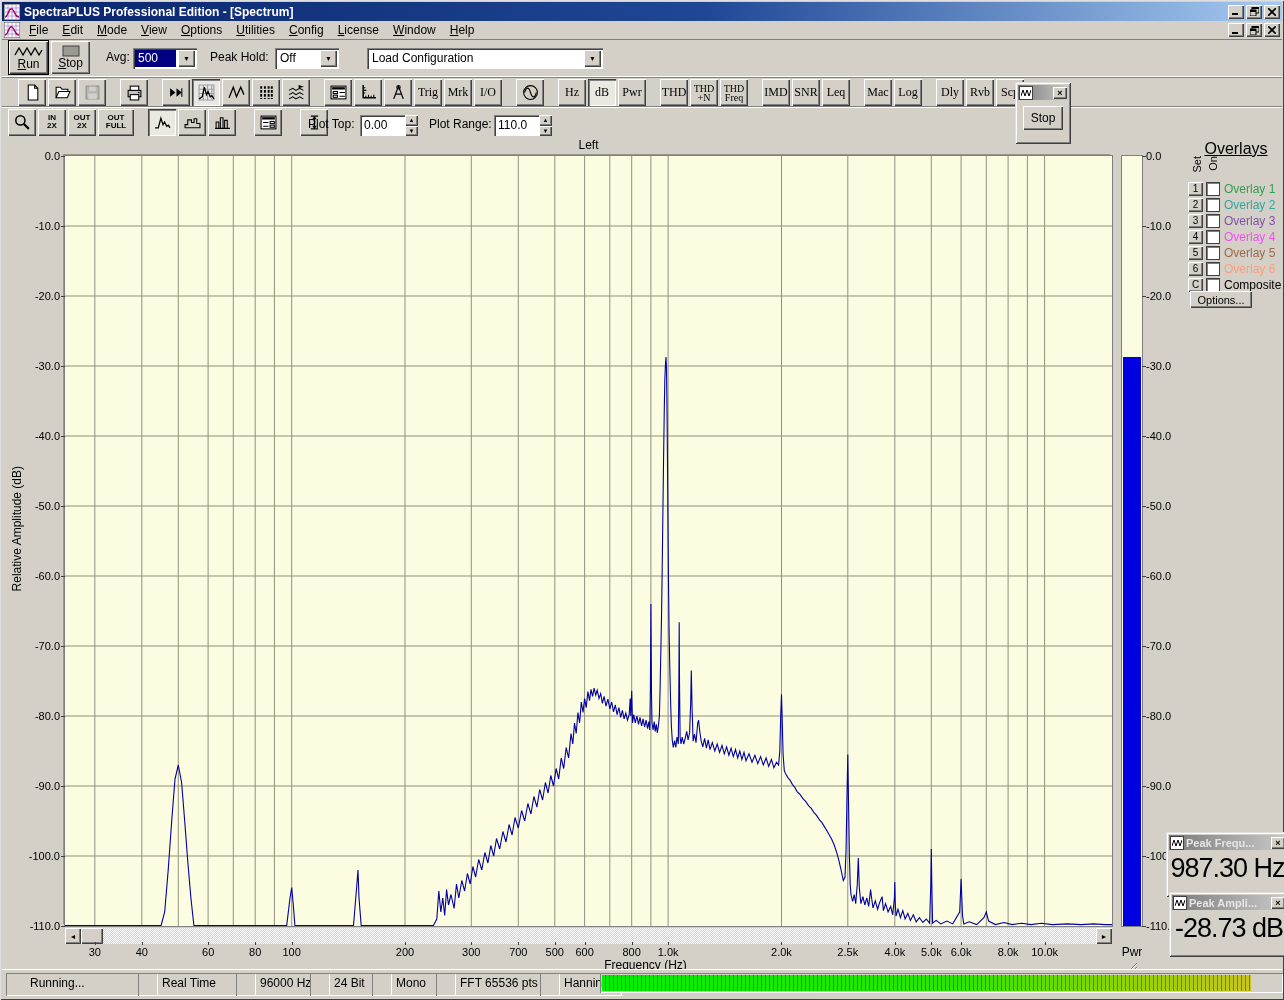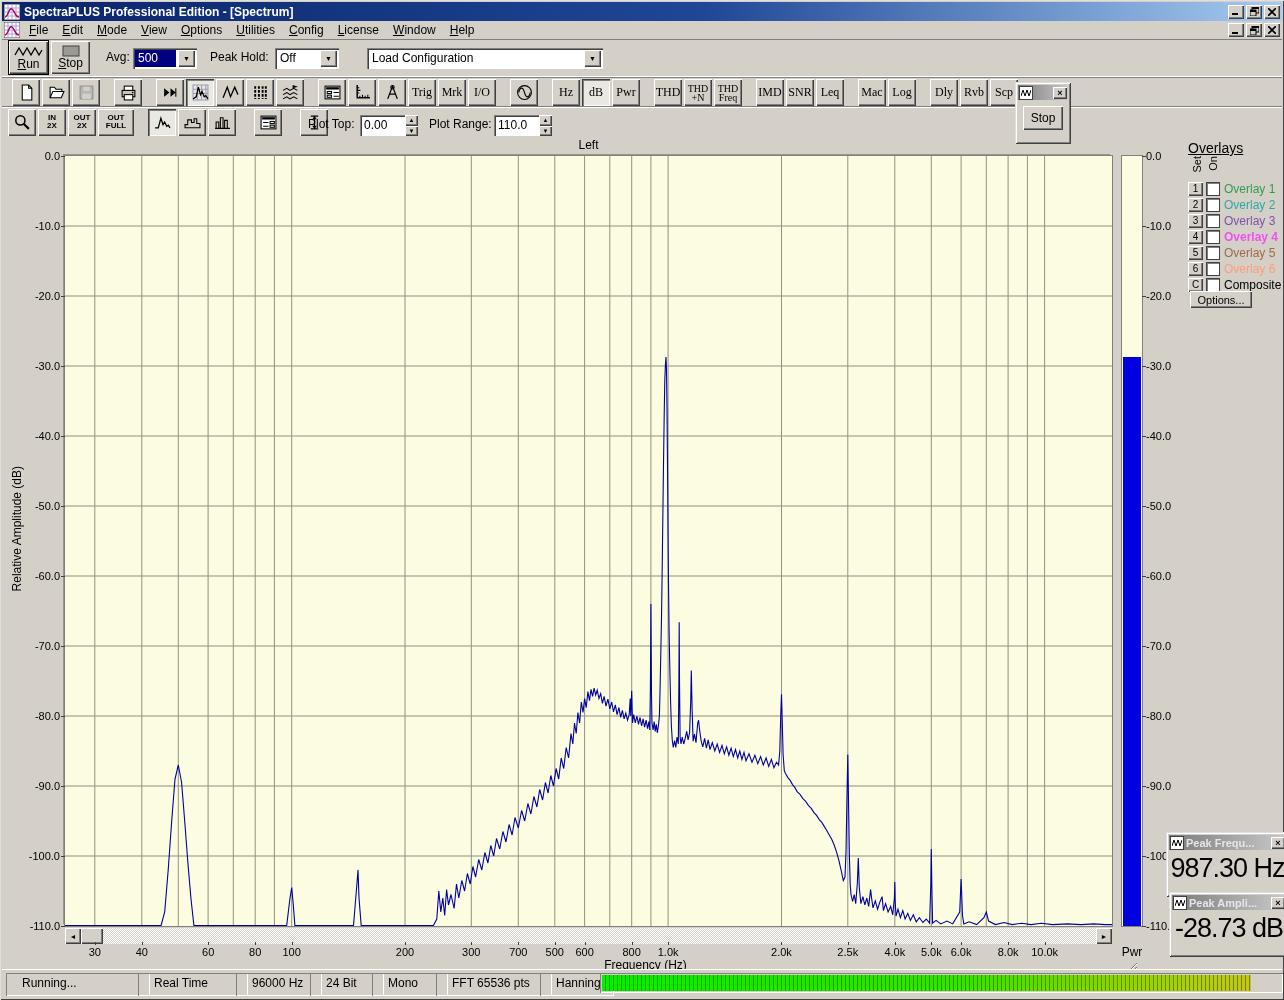--- a/index.html
+++ b/index.html
@@ -17,21 +17,21 @@
   .titlebar .title-text{color:#fff;font-weight:bold;font-size:12px;margin-left:4px;flex:1;white-space:nowrap;}
   .win-controls{display:flex;gap:2px;align-items:center;}
   .win-btn{width:16px;height:14px;display:flex;align-items:center;justify-content:center;}
   
   .menubar{position:absolute;left:2px;top:21px;right:2px;height:18px;background:#d4d0c8;
      display:flex;align-items:center;border-bottom:1px solid #808080;}
   .menu-item{padding:1px 7px;white-space:nowrap;}
   .menu-item u{text-decoration:underline;}
   
   .tb1{position:absolute;left:2px;top:40px;right:2px;height:36px;border-bottom:1px solid #fff;}
-  .tb2{position:absolute;left:2px;top:77px;right:2px;height:29px;display:flex;align-items:center;padding-left:10px;border-top:1px solid #808080;border-bottom:1px solid #fff;}
+  .tb2{position:absolute;left:2px;top:77px;right:2px;height:29px;display:flex;align-items:center;padding-left:16px;border-top:1px solid #808080;border-bottom:1px solid #fff;}
   .tb3{position:absolute;left:2px;top:106px;right:2px;height:30px;display:flex;align-items:center;padding-left:6px;border-top:1px solid #808080;}
   .bigbtn{position:absolute;width:39px;height:33px;top:1px;display:flex;flex-direction:column;align-items:center;justify-content:center;font-size:12px;}
   .bigbtn u{text-decoration:underline;}
   .bigbtn .blabel{margin-top:-1px;}
   .tb-lbl{position:absolute;top:10px;font-size:12px;}
   .combo{position:absolute;top:8px;height:21px;display:flex;background:#fff;
      box-shadow:inset 1px 1px 0 #808080, inset 2px 2px 0 #404040, inset -1px -1px 0 #fff;}
   .combo-val{flex:1;margin:2px 0 2px 2px;padding:1px 3px;font-size:12px;white-space:nowrap;overflow:hidden;}
   .combo-val.sel{background:#000080;color:#fff;}
   .combo-arrow{width:17px;margin:2px;display:flex;align-items:center;justify-content:center;font-size:7px;
@@ -63,21 +63,21 @@
   
   .meter-bar{position:absolute;left:1120px;top:20px;width:20px;height:770px;background:#fcfce1;
      box-shadow:0 0 0 1px #808080;}
   .meter-fill{position:absolute;left:1px;right:1px;bottom:0;background:#0000e0;}
   .mtick{position:absolute;left:1144px;width:44px;text-align:left;font-size:11px;}
   .mdash{position:absolute;left:1140px;width:4px;height:1px;background:#404040;}
   .pwr-label{position:absolute;left:1112px;top:809px;width:36px;text-align:center;font-size:12px;}
   .grip{position:absolute;left:1124px;top:824px;}
   
   .overlays{position:absolute;left:1186px;top:4px;width:96px;}
-  .ov-title{position:absolute;left:0;top:0;width:96px;text-align:left;text-decoration:underline;font-size:14px;}
+  .ov-title{position:absolute;left:0;top:0;width:96px;text-align:center;text-decoration:underline;font-size:16px;}
   .ov-set,.ov-on{position:absolute;writing-mode:vertical-rl;transform:rotate(180deg);font-size:11px;top:16px;}
   .ov-set{left:3px;}
   .ov-on{left:19px;}
   .ov-row{position:absolute;left:0;height:15px;display:flex;align-items:center;}
   .ov-btn{width:15px;height:14px;font-size:10px;display:flex;align-items:center;justify-content:center;margin-right:3px;}
   .ov-chk{width:12px;height:12px;background:#fff;box-shadow:inset 1px 1px 0 #808080, inset -1px -1px 0 #fff;border:1px solid #404040;margin-right:4px;flex:none;}
   .ov-lbl{font-size:12px;white-space:nowrap;}
   .ov-options{position:absolute;left:2px;top:151px;width:62px;height:17px;font-size:11px;}
   
   .mini-window{position:absolute;background:#d4d0c8;z-index:6;
@@ -86,21 +86,21 @@
   .mini-title{height:15px;display:flex;align-items:center;gap:2px;padding:0 1px;
      background:linear-gradient(90deg,#7b7b7b,#c9c9c9);}
   .mini-title .mt-text{flex:1;color:#e6e6e6;font-weight:bold;font-size:11px;white-space:nowrap;overflow:hidden;}
   .mini-x{width:14px;height:12px;display:flex;align-items:center;justify-content:center;font-size:9px;font-weight:bold;flex:none;}
   .mini-icon{width:12px;height:12px;background:#fff;border:1px solid #404040;display:flex;align-items:center;justify-content:center;flex:none;}
   .peak-value{font-size:27px;letter-spacing:-1px;text-align:center;margin-top:3px;white-space:nowrap;}
   .stop-mini-btn{display:block;margin:6px auto 4px auto;width:40px;height:24px;font-size:12px;}
   
   .statusbar{position:absolute;left:2px;top:969px;right:2px;height:27px;background:#d4d0c8;border-top:1px solid #fff;}
   .sb-panel{position:absolute;top:3px;height:20px;box-shadow:inset 1px 1px 0 #808080, inset -1px -1px 0 #fff;
-     font-size:12px;padding:3px 0 0 16px;white-space:nowrap;}
+     font-size:12px;padding:3px 0 0 24px;white-space:nowrap;}
   .level-meter{position:absolute;top:3px;height:20px;left:598px;width:683px;box-shadow:inset 1px 1px 0 #808080, inset -1px -1px 0 #fff;}
   .level-fill{position:absolute;left:2px;top:2px;bottom:2px;
      background:linear-gradient(90deg,#00f000 0%,#30e400 55%,#8ed400 80%,#c8c41e 100%);}
   .level-fill:after{content:"";position:absolute;inset:0;
      background:repeating-linear-gradient(90deg,transparent 0 3px,rgba(40,90,0,.55) 3px 4px);}
   svg{display:block;}
 </style>
 </head>
 <body>
 
@@ -548,21 +548,21 @@
             <span class="ov-lbl" style="color: rgb(47, 168, 160);">Overlay 2</span>
           </div>
           <div class="ov-row" style="top: 73px;">
             <button class="ov-btn raised">3</button>
             <span class="ov-chk"></span>
             <span class="ov-lbl" style="color: rgb(127, 80, 168);">Overlay 3</span>
           </div>
           <div class="ov-row" style="top: 89px;">
             <button class="ov-btn raised">4</button>
             <span class="ov-chk"></span>
-            <span class="ov-lbl" style="color: rgb(240, 80, 240); font-weight: bold;">Overlay 4</span>
+            <span class="ov-lbl" style="color: rgb(240, 80, 240);">Overlay 4</span>
           </div>
           <div class="ov-row" style="top: 105px;">
             <button class="ov-btn raised">5</button>
             <span class="ov-chk"></span>
             <span class="ov-lbl" style="color: rgb(158, 106, 74);">Overlay 5</span>
           </div>
           <div class="ov-row" style="top: 121px;">
             <button class="ov-btn raised">6</button>
             <span class="ov-chk"></span>
             <span class="ov-lbl" style="color: rgb(255, 156, 124);">Overlay 6</span>

